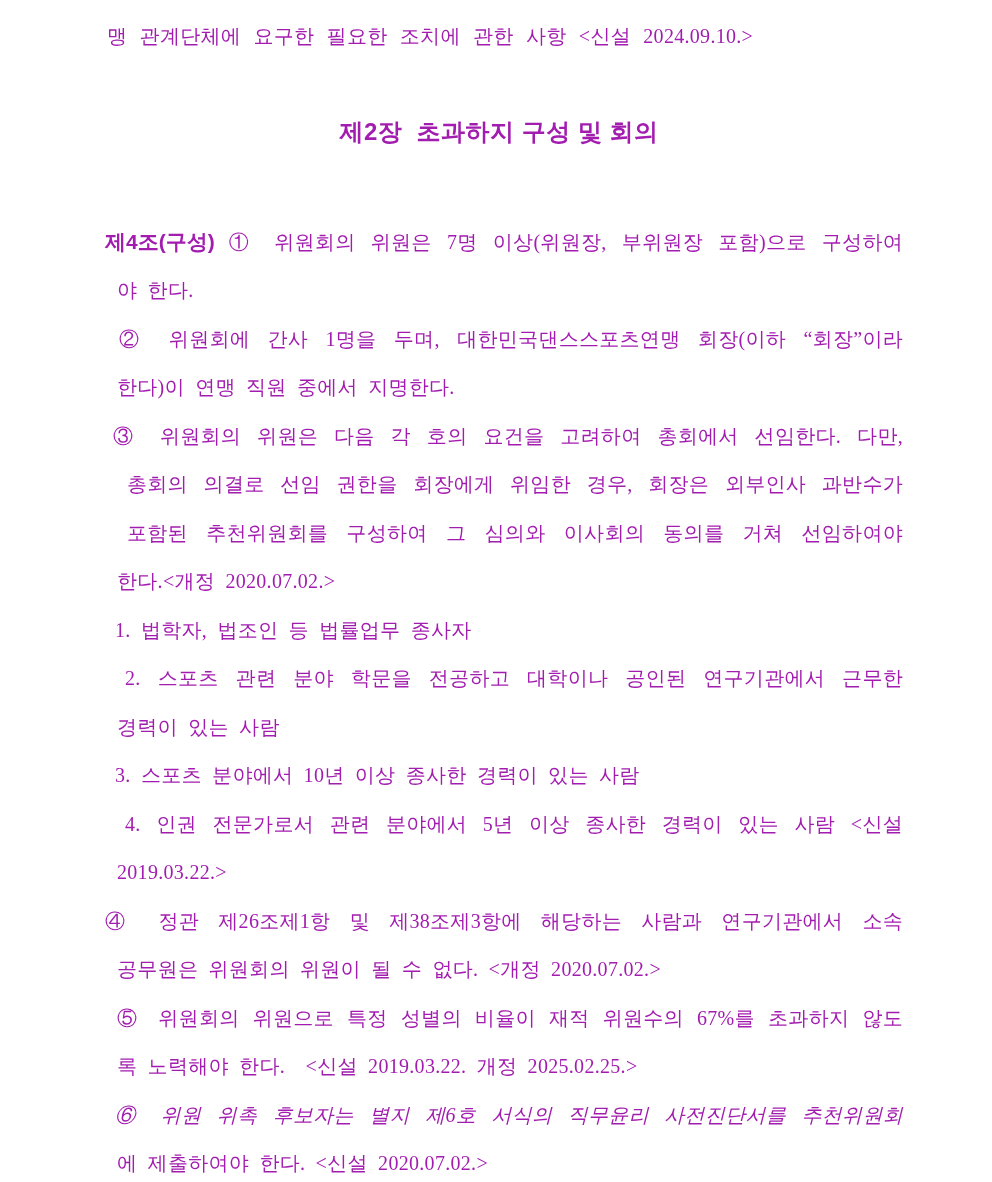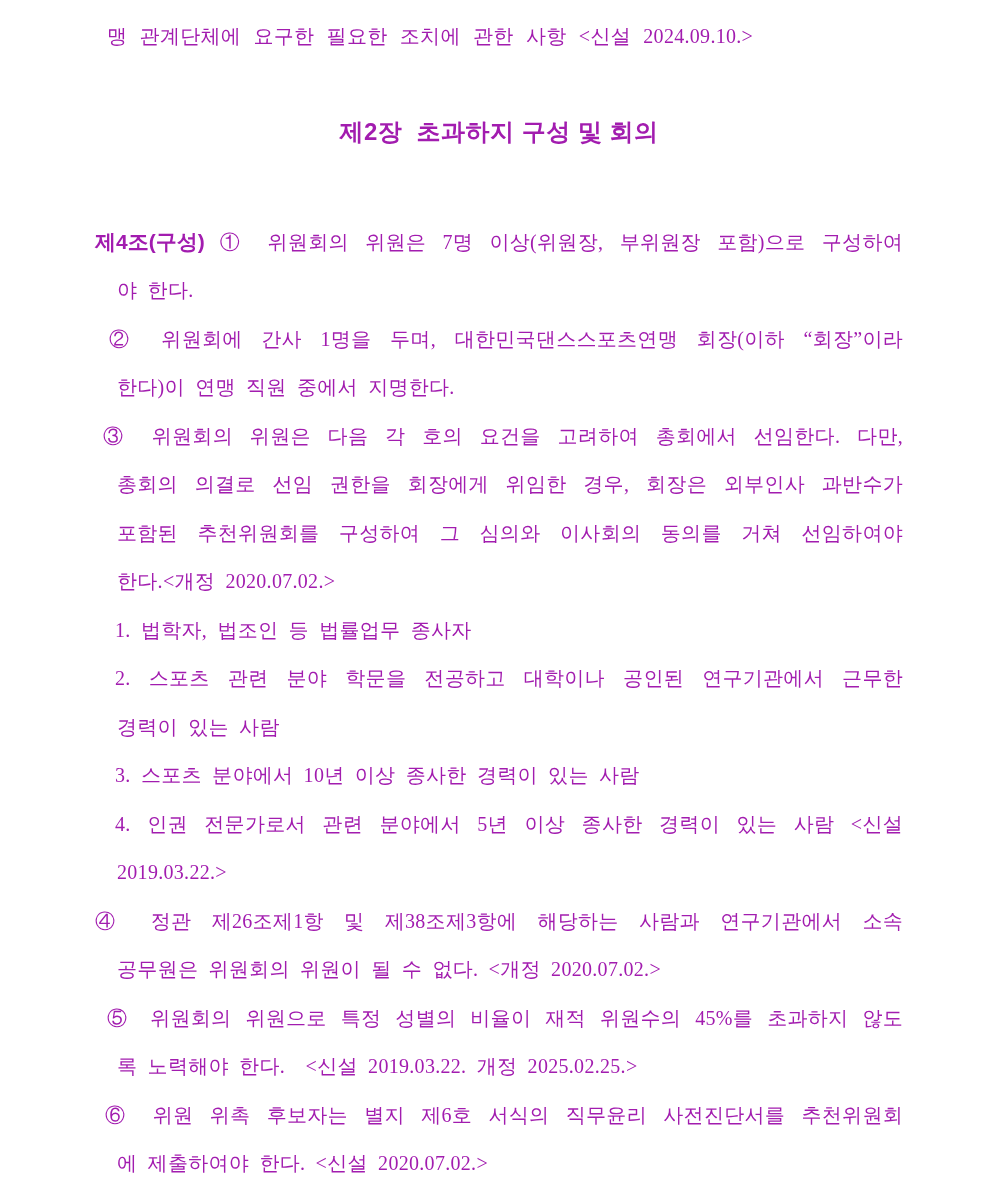--- a/index.html
+++ b/index.html
@@ -22,20 +22,21 @@
     word-spacing: 5px;
     white-space: pre-wrap;
     overflow: visible;
   }
   .just {
     text-align: justify;
     text-align-last: justify;
     white-space: normal;
     word-break: keep-all;
     word-spacing: normal;
+    margin-left: 10px;
   }
   .intro { word-spacing: 7px; }
   .heading {
     font-family: "Liberation Sans", "DejaVu Sans", sans-serif;
     font-weight: bold;
     font-size: 24px;
     letter-spacing: 0.5px;
     text-align: center;
     line-height: 48px;
     height: 48px;
@@ -45,21 +46,21 @@
   .body-block { margin-top: 62px; }
   .article-label {
     font-family: "Liberation Sans", "DejaVu Sans", sans-serif;
     font-weight: bold;
     font-size: 21px;
     letter-spacing: 0;
     margin-right: 4px;
   }
   .ind-0  { padding-left: 0; }
   .ind-8  { padding-left: 8px; }
-  .ind-10 { padding-left: 10px; }
+  .ind-10 { padding-left: 10px; font-style: italic; }
   .ind-12 { padding-left: 12px; }
   .ind-14 { padding-left: 14px; }
   .ind-20 { padding-left: 20px; }
   .ind-22 { padding-left: 22px; }
 </style>
 </head>
 <body>
 
 <div class="page">
 
@@ -81,19 +82,19 @@
     <div class="line just ind-22">포함된 추천위원회를 구성하여 그 심의와 이사회의 동의를 거쳐 선임하여야</div>
     <div class="line ind-22">한다.&lt;개정 2020.07.02.&gt;</div>
     <div class="line ind-20">1. 법학자, 법조인 등 법률업무 종사자</div>
     <div class="line just ind-20">2. 스포츠 관련 분야 학문을 전공하고 대학이나 공인된 연구기관에서 근무한</div>
     <div class="line ind-22">경력이 있는 사람</div>
     <div class="line ind-20">3. 스포츠 분야에서 10년 이상 종사한 경력이 있는 사람</div>
     <div class="line just ind-20">4. 인권 전문가로서 관련 분야에서 5년 이상 종사한 경력이 있는 사람 &lt;신설</div>
     <div class="line ind-22">2019.03.22.&gt;</div>
     <div class="line just ind-0">④ 정관 제26조제1항 및 제38조제3항에 해당하는 사람과 연구기관에서 소속</div>
     <div class="line ind-22">공무원은 위원회의 위원이 될 수 없다. &lt;개정 2020.07.02.&gt;</div>
-    <div class="line just ind-12">⑤ 위원회의 위원으로 특정 성별의 비율이 재적 위원수의 45%를 초과하지 않도</div>
+    <div class="line just ind-12">⑤ 위원회의 위원으로 특정 성별의 비율이 재적 위원수의 67%를 초과하지 않도</div>
     <div class="line ind-22">록 노력해야 한다.  &lt;신설 2019.03.22. 개정 2025.02.25.&gt;</div>
     <div class="line just ind-10">⑥ 위원 위촉 후보자는 별지 제6호 서식의 직무윤리 사전진단서를 추천위원회</div>
     <div class="line ind-22">에 제출하여야 한다. &lt;신설 2020.07.02.&gt;</div>
 
   </div>
 </div>
 
 </body></html>

